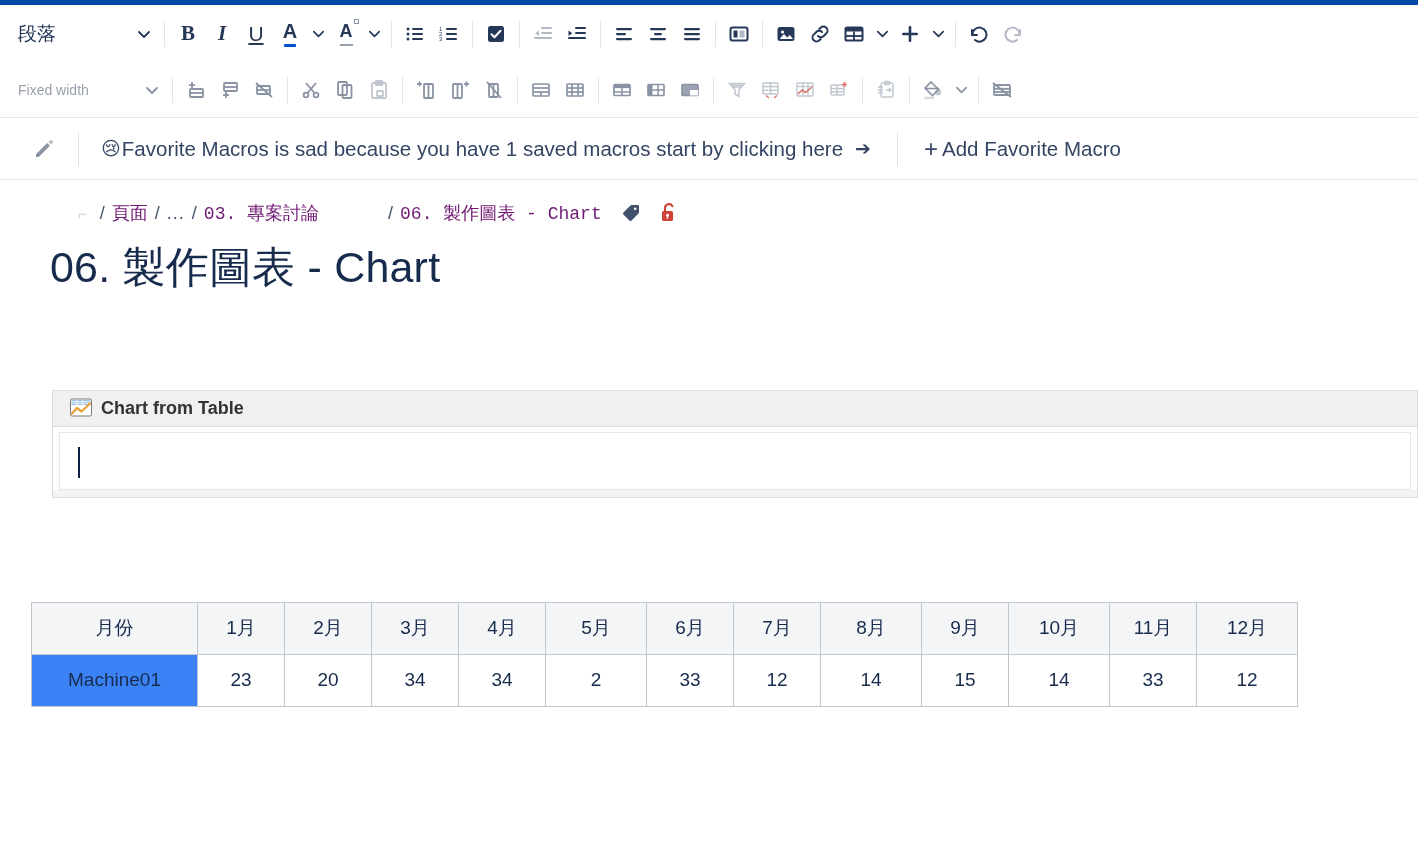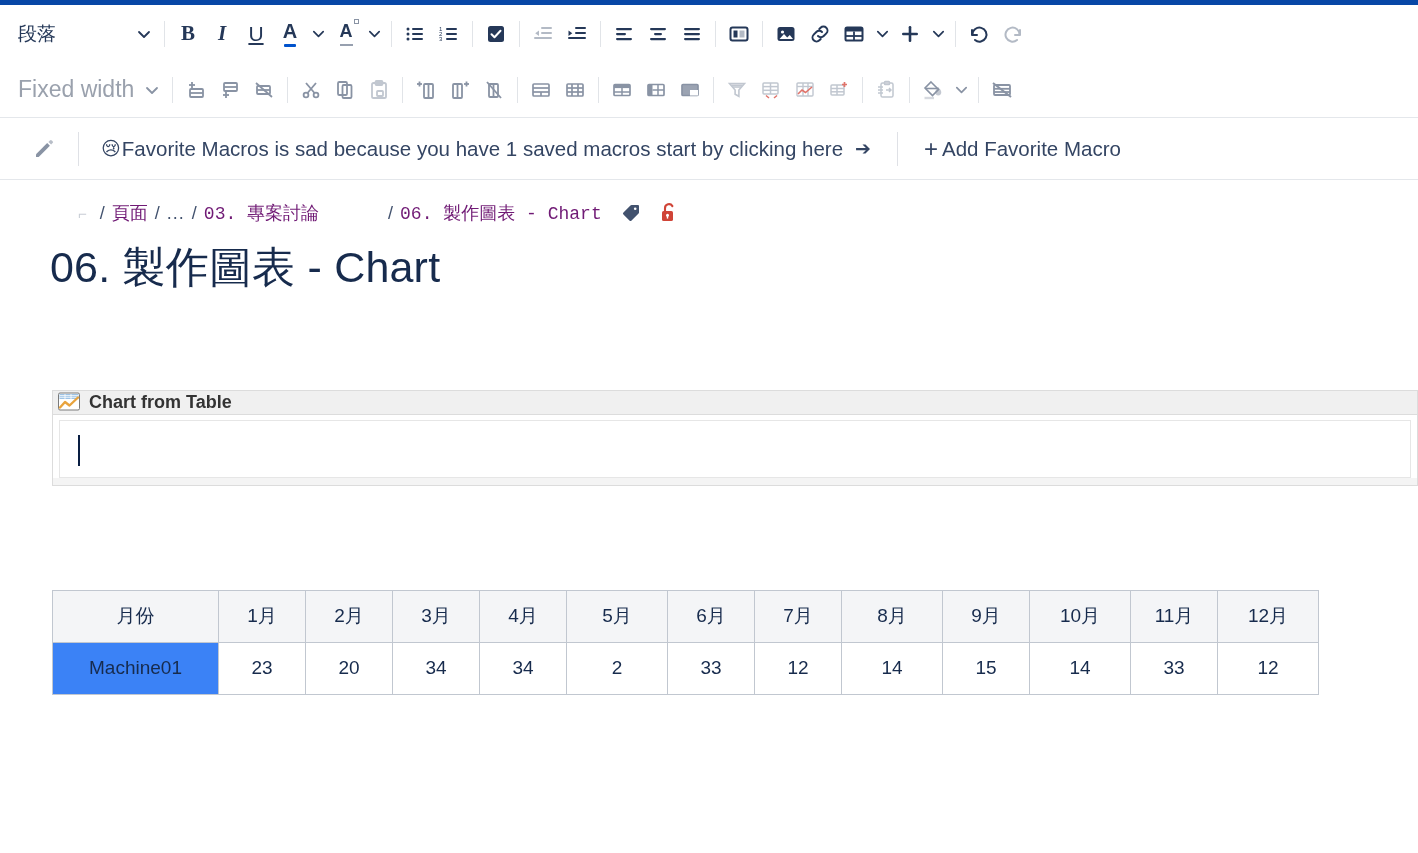--- a/index.html
+++ b/index.html
@@ -55,21 +55,21 @@
   .caret.dim { color:#8993a4; }
 
   .style-select {
     display:flex; align-items:center;
     width: 152px; height: 36px;
     padding-left: 12px; padding-right: 6px;
     font-size: 19px; color: #253858;
     cursor: pointer; flex: 0 0 auto;
     justify-content: space-between;
   }
-  .style-select.width-sel { color: #9aa1ad; font-size:23px; width: 160px; }
+  .style-select.width-sel { color: #9aa1ad; font-size:14px; width: 160px; }
   .style-select .sel-caret { color:#253858; display:flex; align-items:center; }
   .style-select.width-sel .sel-caret { color:#8993a4; }
 
   
   .letter-btn {
     font-size: 21px; font-weight: 700; color:#253858;
     font-family: "Liberation Serif", serif;
   }
   .letter-btn.ital { font-style: italic; font-family:"Liberation Serif", serif; }
   .letter-btn.under { text-decoration: underline; font-weight:400;
@@ -148,24 +148,24 @@
 
   
   .macro-wrap { margin: 96px 0 0 52px; width: 1366px; }
   .macro-box {
     border: 1px solid #dcdcdc;
     border-bottom: none;
     background: #fff;
   }
   .macro-head {
     display:flex; align-items:center;
-    height: 24px;
+    height: 36px;
     background: #f0f0f0;
     border-bottom: 1px solid #dcdcdc;
-    padding: 0 4px;
+    padding: 0 16px;
     white-space: nowrap;
     overflow: hidden;
   }
   .macro-ico { width:24px; height:22px; margin-right:8px; flex:0 0 auto; }
   .macro-name { font-size: 18px; font-weight:700; color:#333; margin-right: 6px; }
   .macro-params { font-size: 18px; color:#9b9b9b; overflow:hidden; text-overflow:ellipsis; }
   .macro-body {
     height: 58px; background:#fff;
     border: 1px solid #e6e6e6;
     border-top: none; border-left:none; border-right:none;
@@ -175,21 +175,21 @@
     border-right: 1px solid #e6e6e6;
     border-top: 1px solid #e6e6e6;
   }
   .macro-caret {
     position:absolute; left: 18px; top: 14px;
     width: 2px; height: 31px; background: #091e42;
   }
   .macro-foot { height: 8px; background:#f4f4f4; border:1px solid #dcdcdc; border-top:none; }
 
   
-  .table-wrap { margin: 104px 0 0 52px; }
+  .table-wrap { margin: 104px 0 0 31px; }
   table.data {
     border-collapse: collapse;
     font-size: 19px;
     color:#172b4d;
     table-layout: fixed;
   }
   table.data th, table.data td {
     border: 1px solid #c1c7d0;
     height: 52px;
     text-align: center;

